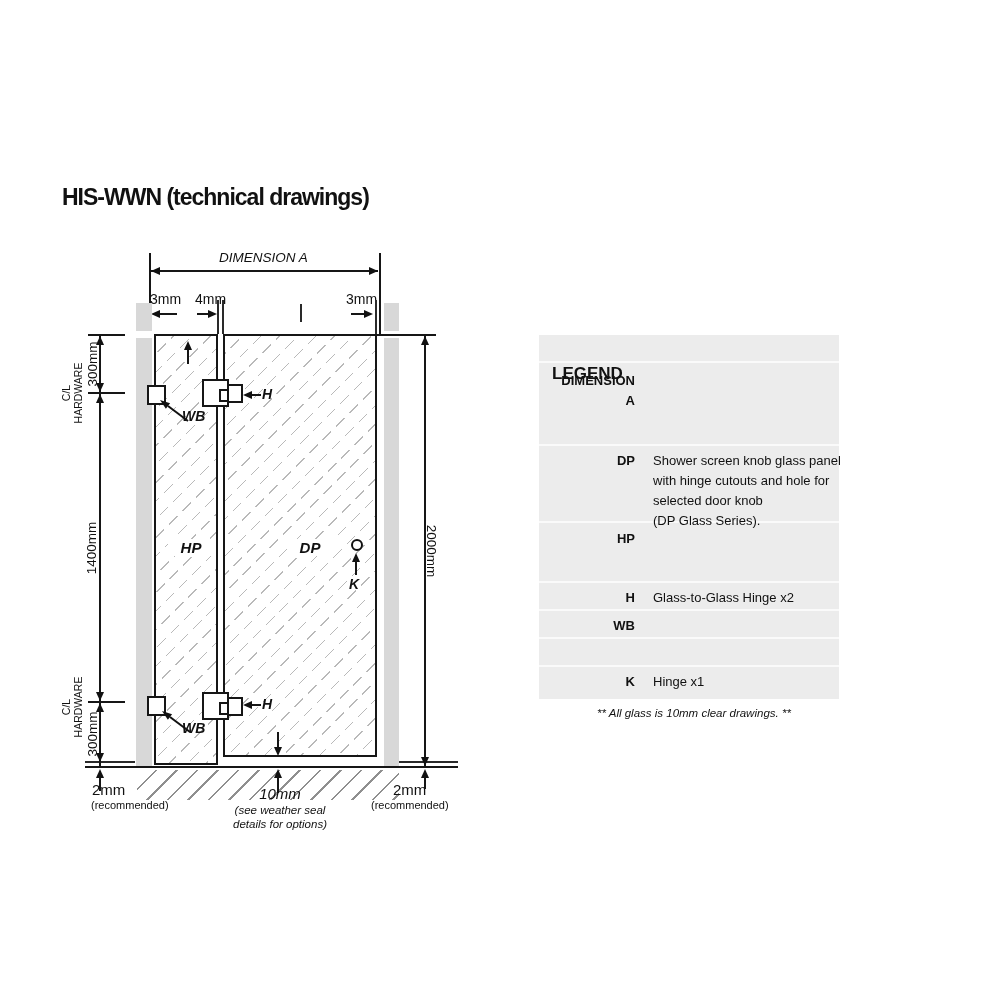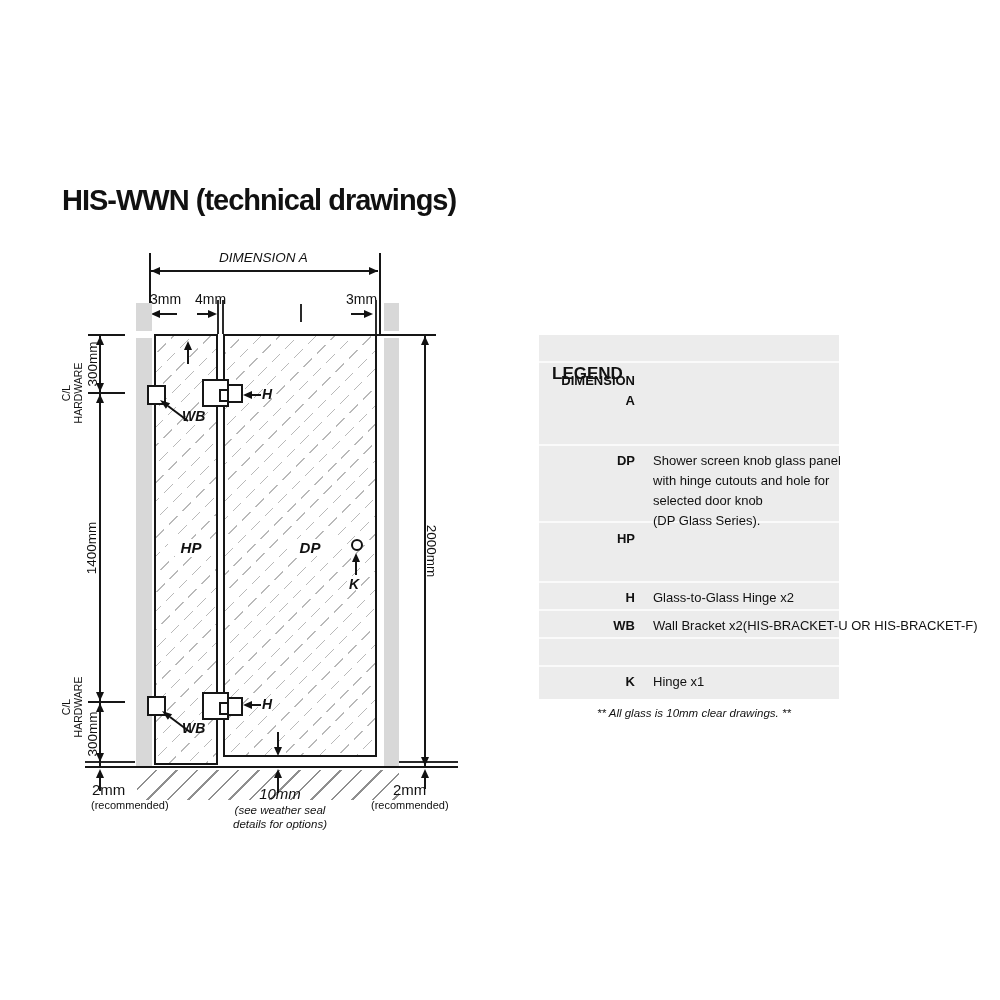--- a/index.html
+++ b/index.html
@@ -8,21 +8,21 @@
   .abs{position:absolute;}
   .hl{position:absolute;height:2px;background:#161616;}
   .vl{position:absolute;width:2px;background:#161616;}
   .thin{background:#2a2a2a;}
   .hl.thin{height:1.5px;} .vl.thin{width:1.5px;}
   .ah{position:absolute;width:0;height:0;border:solid transparent;}
   .ah-up{border-width:0 4px 9px 4px;border-bottom-color:#111;}
   .ah-down{border-width:9px 4px 0 4px;border-top-color:#111;}
   .ah-left{border-width:4px 9px 4px 0;border-right-color:#111;}
   .ah-right{border-width:4px 0 4px 9px;border-left-color:#111;}
-  .title{font-size:29px;font-weight:bold;letter-spacing:-1px;white-space:nowrap;}
+  .title{font-size:23px;font-weight:bold;letter-spacing:-1px;white-space:nowrap;}
   .dim{font-size:13.5px;white-space:nowrap;}
   .dimsm{font-size:14px;white-space:nowrap;}
   .ital{font-style:italic;}
   .bi{font-weight:bold;font-style:italic;}
   .rotccw{transform:rotate(-90deg);transform-origin:center;text-align:center;}
   .rotcw{transform:rotate(90deg);transform-origin:center;text-align:center;}
   .clh{font-size:10.5px;line-height:12px;white-space:pre-line;text-align:center;}
   .wall{position:absolute;background:#d8d8d8;}
   .glass{position:absolute;background:#fff;border:2px solid #161616;box-sizing:border-box;
     background-image:
@@ -183,21 +183,20 @@
 with hinge cutouts and hole for
 selected door knob
 (DP Glass Series).</div>
 
     <div class="lg-term" style="left:10px;top:194px;">HP</div>
 
     <div class="lg-term" style="left:10px;top:253px;">H</div>
     <div class="lg-desc" style="left:114px;top:253px;text-align:right;">Glass-to-Glass Hinge x2</div>
 
     <div class="lg-term" style="left:10px;top:281px;">WB</div>
-    <div class="lg-desc" style="left:114px;top:281px;">Wall Bracket x2(HIS-BRACKET-U OR HIS-BRACKET-F)</div>
 
     <div class="lg-term" style="left:10px;top:309px;"></div>
     <div class="lg-desc" style="left:114px;top:309px;"></div>
 
     <div class="lg-term" style="left:10px;top:337px;">K</div>
     <div class="lg-desc" style="left:114px;top:337px;">Hinge x1</div>
   </div>
 
   <div class="foot" style="left:597px;top:707px;">** All glass is 10mm clear drawings. **</div>
 

